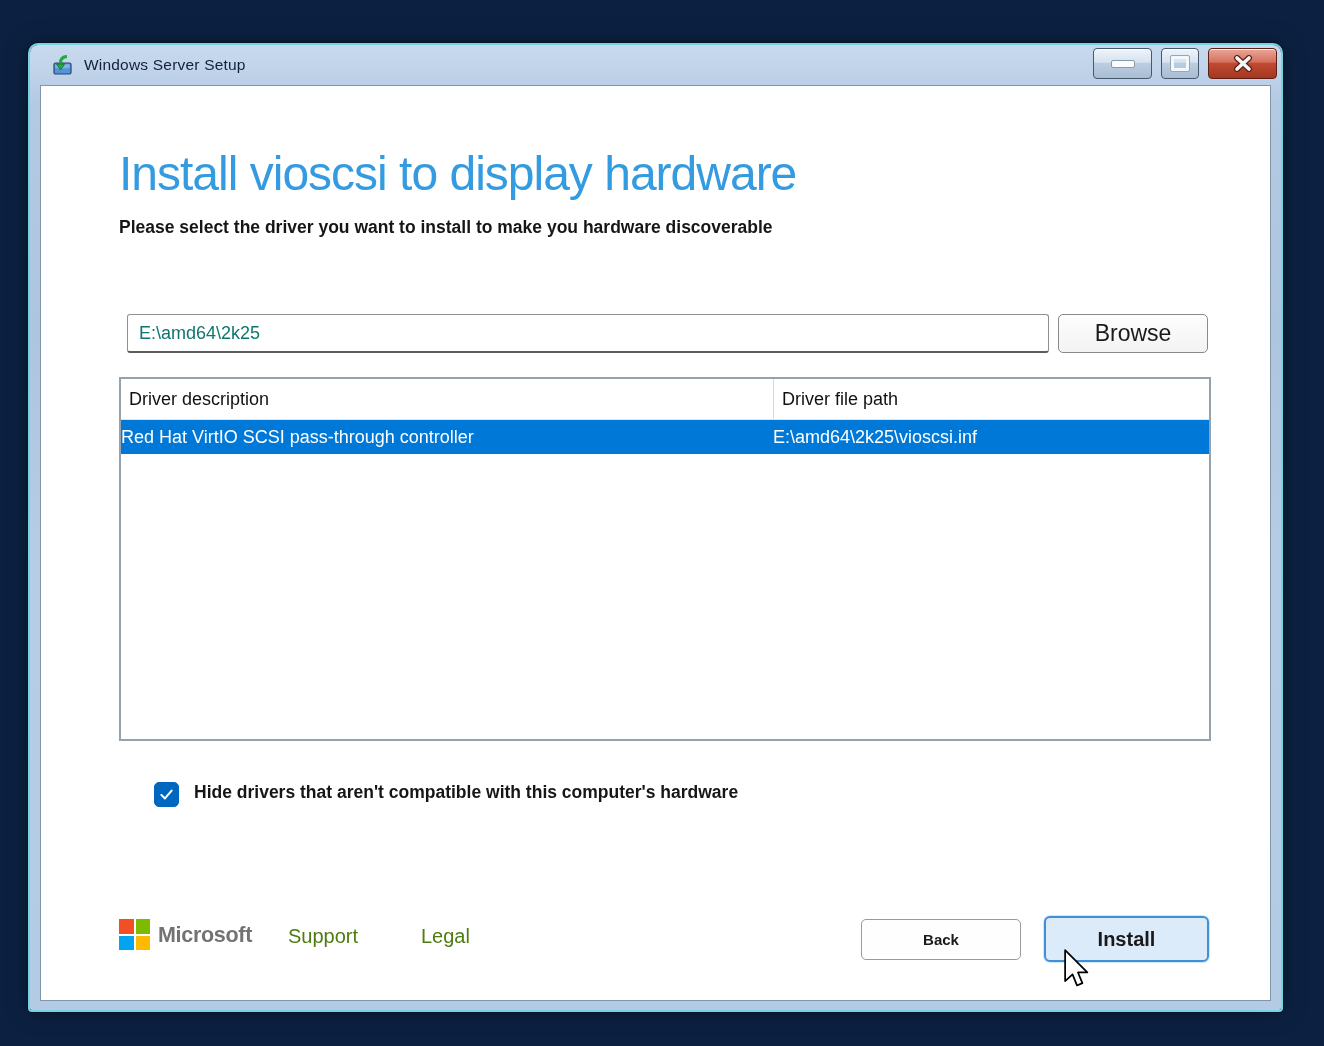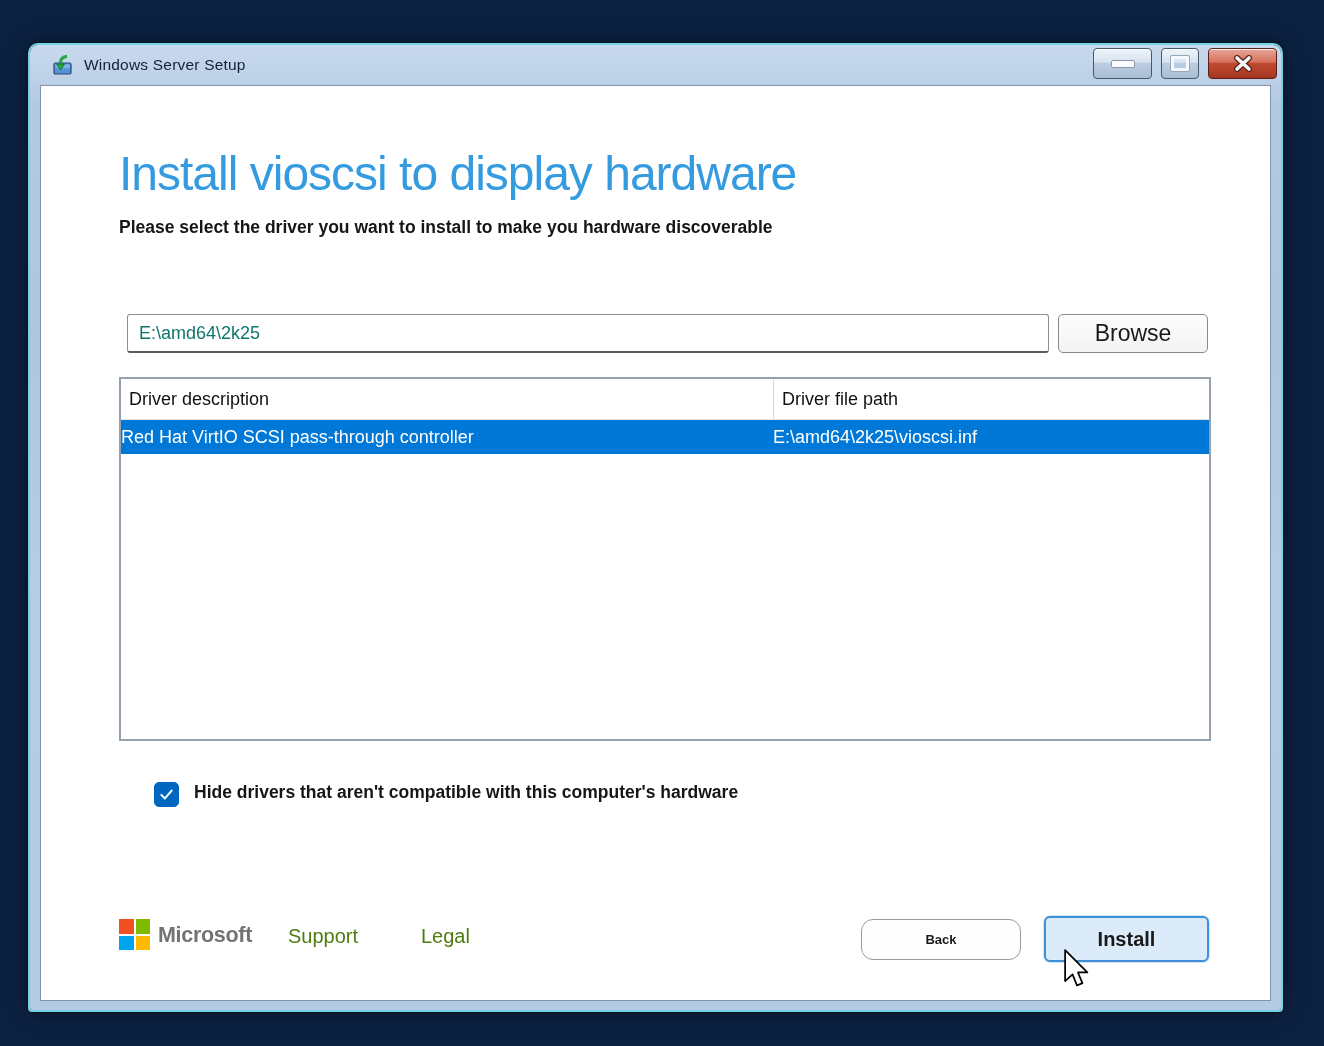--- a/index.html
+++ b/index.html
@@ -82,22 +82,22 @@
     display:grid;grid-template-columns:14.5px 14.5px;grid-template-rows:14.5px 14.5px;gap:2px;}
   .sq{width:14.5px;height:14.5px;}
   .sq.red{background:#f25022;} .sq.green{background:#7fba00;}
   .sq.blue{background:#00a4ef;} .sq.yellow{background:#ffb900;}
   .ms-text{position:absolute;left:117px;top:837px;font-size:21.5px;font-weight:600;color:#737373;letter-spacing:-.3px;}
   .flink{font-size:20px;color:#4d7c0f;text-decoration:none;position:absolute;top:839px;}
   .flink.support{left:247px;}
   .flink.legal{left:380px;}
   .back-btn{
     position:absolute;left:820px;top:833px;width:160px;height:41px;
-    border:1px solid #9a9a9a;border-radius:12px;background:#fefefe;
-    font-family:"Liberation Sans", sans-serif;font-size:13px;font-weight:600;color:#1a1a1a;
+    border:1px solid #9a9a9a;border-radius:5px;background:#fefefe;
+    font-family:"Liberation Sans", sans-serif;font-size:15px;font-weight:600;color:#1a1a1a;
   }
   .install-btn{
     position:absolute;left:1003px;top:830px;width:165px;height:46px;
     border:2px solid #4090d8;border-radius:6px;background:#dcebfa;
     box-shadow:0 0 0 1px rgba(130,185,235,.35);
     font-family:"Liberation Sans", sans-serif;font-size:20px;font-weight:600;color:#1a1a1a;
   }
   .cursor{position:absolute;left:1019px;top:863px;width:30px;height:42px;pointer-events:none;}
 </style>
 </head>

